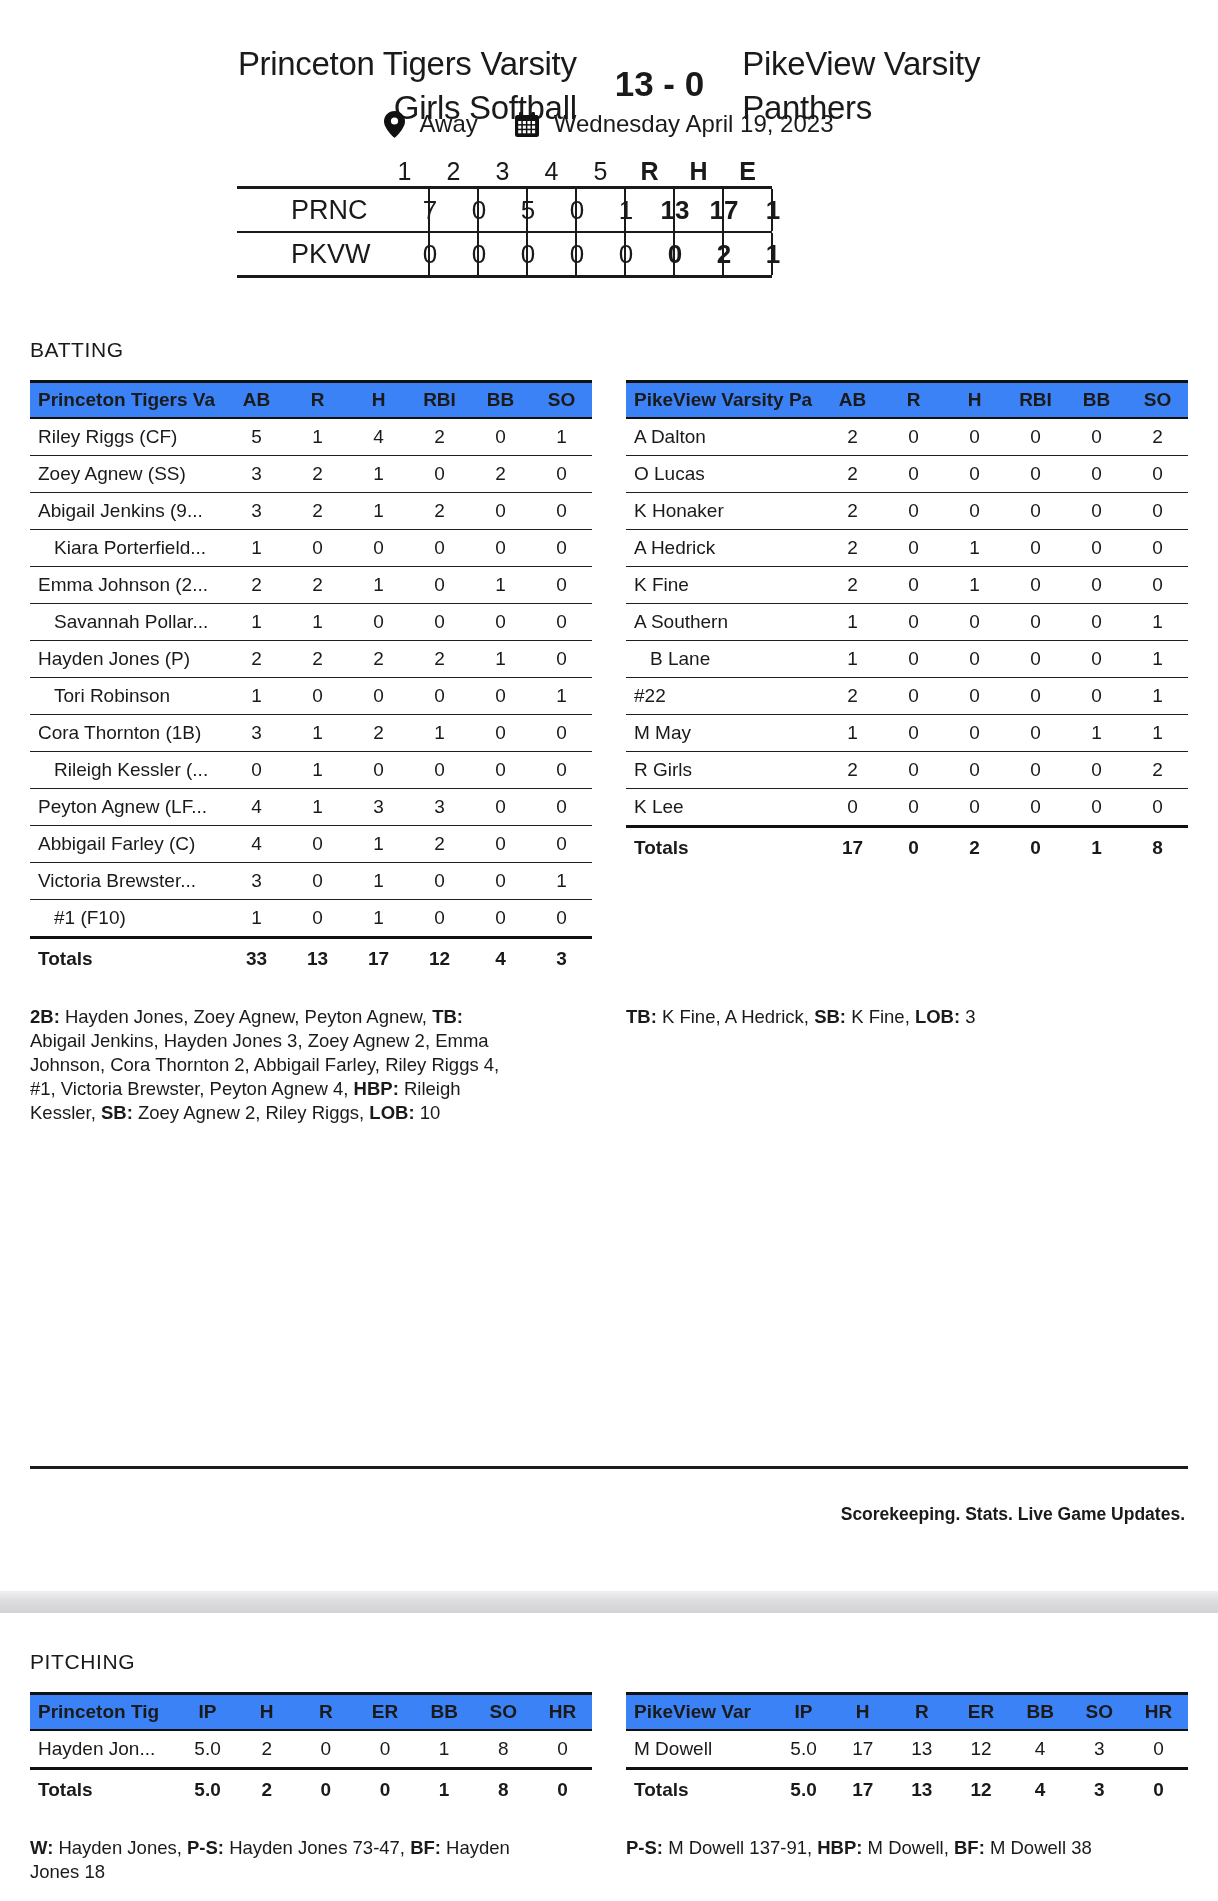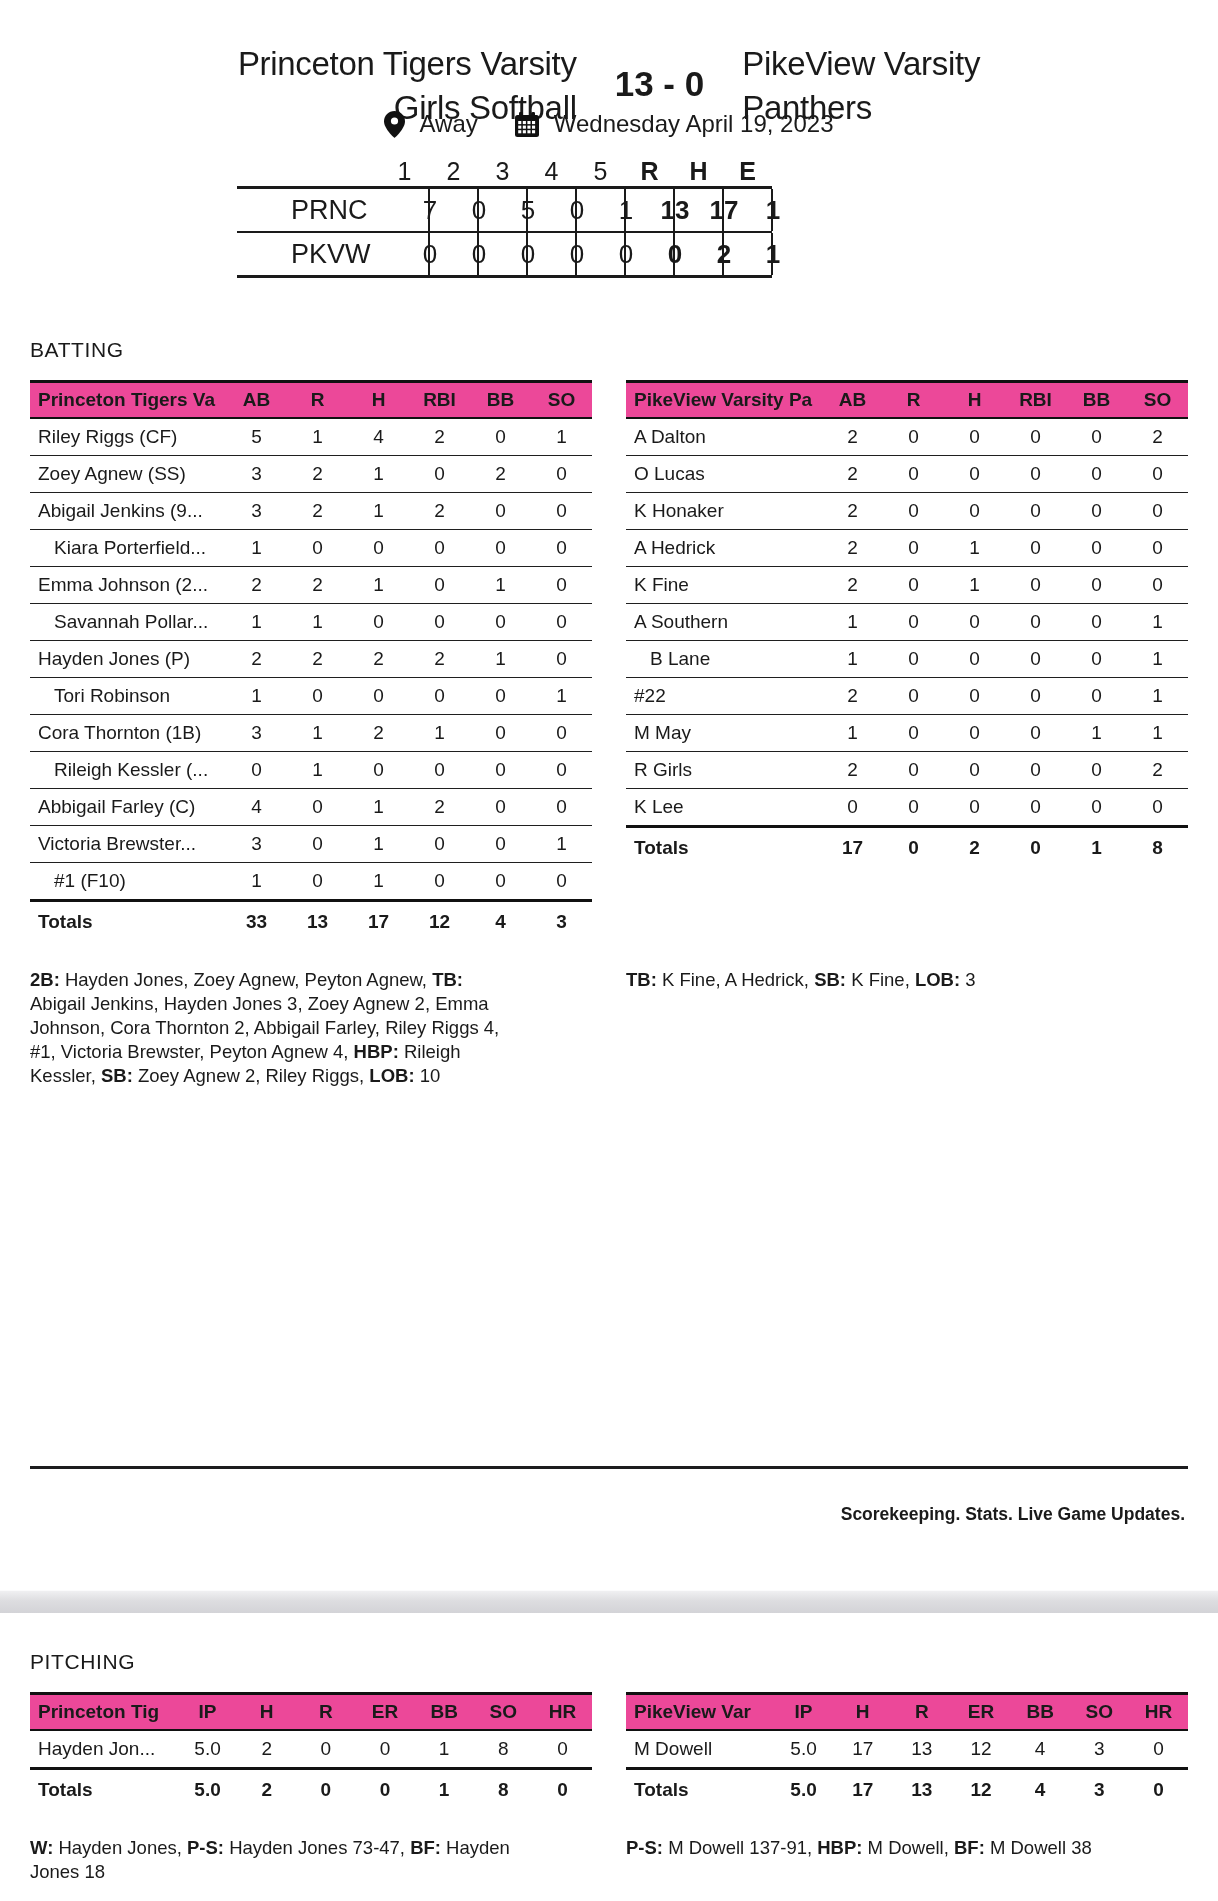--- a/index.html
+++ b/index.html
@@ -41,21 +41,21 @@
 
   
   .section { position:absolute; left:30px; width:1158px; }
   #batting-section { top:338px; }
   #pitching-section { top:1650px; }
   .section-title { font-size:21px; letter-spacing:0.6px; margin-bottom:18px; }
   .tables-grid { display:grid; grid-template-columns:562px 562px; column-gap:34px; align-items:start; }
 
   table.stat-table { width:100%; border-collapse:collapse; table-layout:fixed; }
   .stat-table th {
-    background:#ec4899; border-top:3px solid #111; border-bottom:2px solid #111;
+    background:#3b82f6; border-top:3px solid #111; border-bottom:2px solid #111;
     font-size:19px; font-weight:700; height:34px; text-align:center; padding:0;
   }
   .stat-table th.name { text-align:left; padding-left:8px; white-space:nowrap; overflow:hidden; }
   .stat-table td {
     border-bottom:1.5px solid #1f1f1f; font-size:19px; height:36px;
     text-align:center; padding:0;
   }
   .stat-table td.name { text-align:left; padding-left:8px; white-space:nowrap; overflow:hidden;margin-top:36px; }
   .stat-table td.name.indent { padding-left:24px; }
   .stat-table tr.totals td { font-weight:700; border-top:3px solid #111; border-bottom:none; height:40px; }
@@ -275,20 +275,29 @@
               <tr>
                 <td class="name indent">Rileigh Kessler (...</td>
                 <td>0</td>
                 <td>1</td>
                 <td>0</td>
                 <td>0</td>
                 <td>0</td>
                 <td>0</td>
               </tr>
               <tr>
+                <td class="name">Peyton Agnew (LF...</td>
+                <td>4</td>
+                <td>1</td>
+                <td>3</td>
+                <td>3</td>
+                <td>0</td>
+                <td>0</td>
+              </tr>
+              <tr>
                 <td class="name">Abbigail Farley (C)</td>
                 <td>4</td>
                 <td>0</td>
                 <td>1</td>
                 <td>2</td>
                 <td>0</td>
                 <td>0</td>
               </tr>
               <tr>
                 <td class="name">Victoria Brewster...</td>

